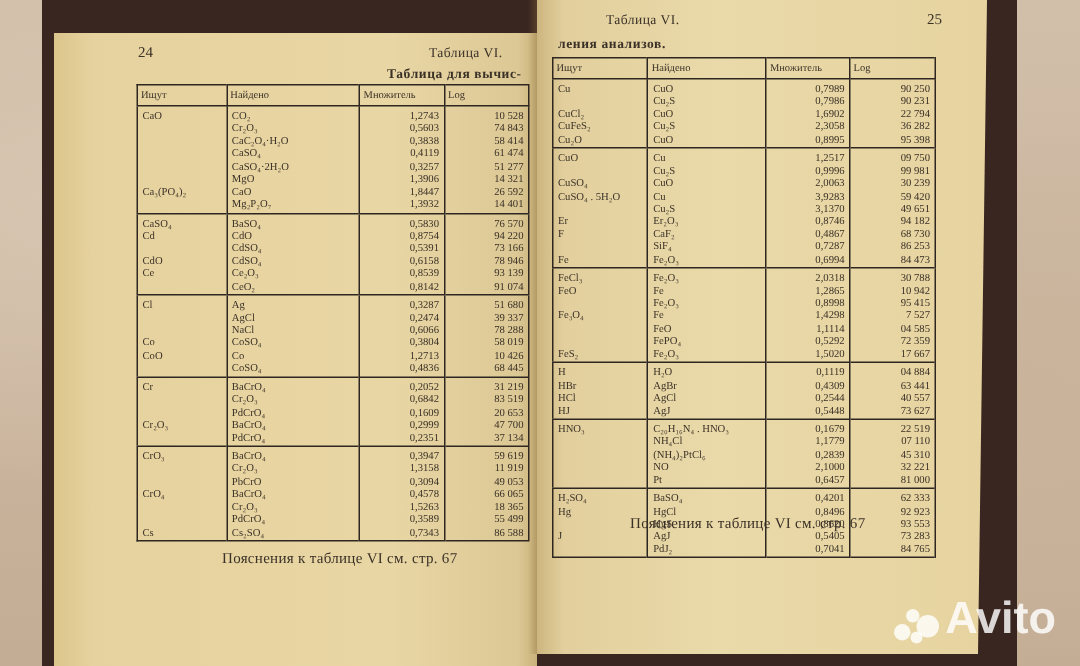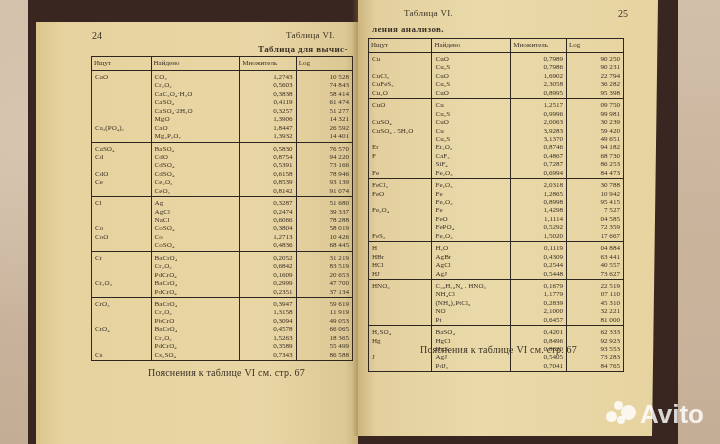--- a/index.html
+++ b/index.html
@@ -55,23 +55,23 @@
   table.data td {
     vertical-align:top; padding:2px 3px 1px 3px;
     border-right:1px solid #2e2620;
   }
   table.data tr.grp td { border-top:1px solid #2e2620; }
   table.data td.num { text-align:right; }
   .cell-line { display:block; white-space:nowrap; height:8.45px; }
   .footnote { position:absolute; font-size:10px; letter-spacing:0.2px; }
   .watermark {
     position:absolute; right:16px; bottom:14px;
-    display:flex; align-items:flex-start; gap:4px;
+    display:flex; align-items:flex-end; gap:4px;
     color:rgba(255,255,255,0.82); font-family:"Liberation Sans", sans-serif;
-    font-size:26px; font-weight:bold;
+    font-size:30px; font-weight:bold;
   }
   .dots { position:relative; width:30px; height:26px; }
   .dots span { position:absolute; background:rgba(255,255,255,0.82); border-radius:50%; }
 </style>
 </head>
 <body>
 
 <div class="bg-texture"></div>
 <div class="cover"></div>
 

